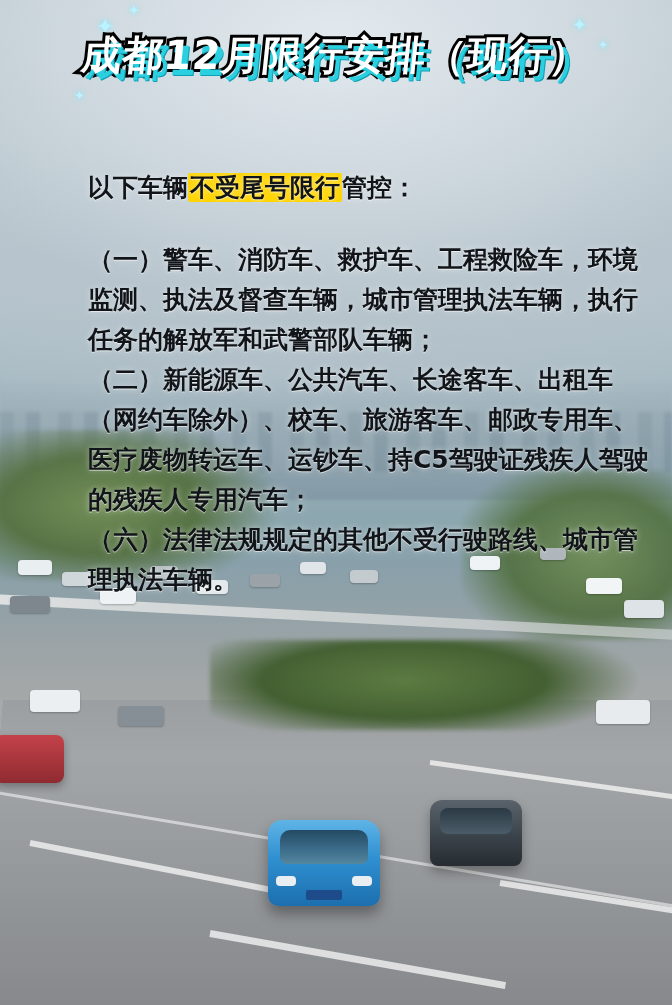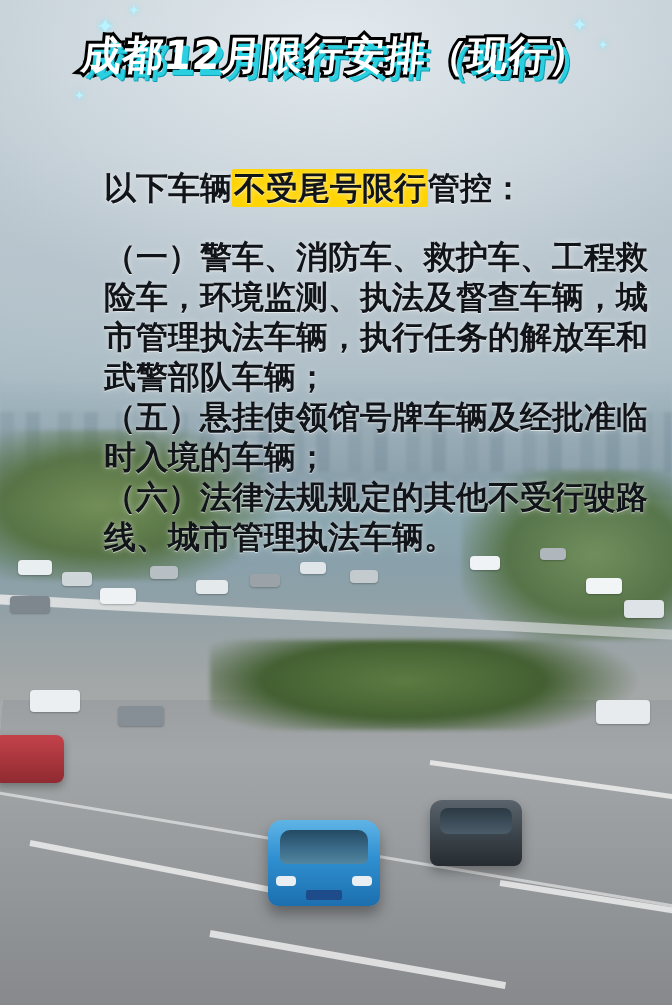--- a/index.html
+++ b/index.html
@@ -234,37 +234,36 @@
   .sparkle.s4 { left: 598px; top: 38px; font-size: 12px; }
   .sparkle.s5 { left: 74px;  top: 88px; font-size: 13px; }
 
   
   .content {
     position: absolute;
     left: 88px;
     right: 18px;
     top: 168px;
     color: #111418;
-    font-size: 32px;
+    font-size: 25px;
     line-height: 40px;
     font-weight: bold;
     font-family: "DejaVu Sans", "Liberation Sans", sans-serif;
     text-shadow:
       0 1px 0 rgba(255,255,255,.55),
       0 0 6px rgba(255,255,255,.5);
-    margin-left: 16px;
   }
   .intro { margin: 0 0 32px 0; }
   .hl {
     background: #ffd400;
     padding: 0 2px;
     border-radius: 2px;
     color: #111418;
   }
-  .clause { margin: 0; font-family: Liberation Mono, monospace; }
+  .clause { margin: 0; }
 </style>
 </head>
 <body>
 
 <div id="poster">
 
   <div class="bg"></div>
   <div class="skyline"></div>
   <div class="greenbelt-left"></div>
   <div class="greenbelt-right"></div>
@@ -313,17 +312,17 @@
     <span class="sparkle s2">✦</span>
     <span class="sparkle s3">✦</span>
     <span class="sparkle s4">✦</span>
     <span class="sparkle s5">✦</span>
     <div class="title">成都12月限行安排（现行）</div>
   </div>
 
   <div class="content">
     <p class="intro"><span>以下车辆</span><span class="hl">不受尾号限行</span><span>管控：</span></p>
     <p class="clause">（一）警车、消防车、救护车、工程救险车，环境监测、执法及督查车辆，城市管理执法车辆，执行任务的解放军和武警部队车辆；</p>
-    <p class="clause">（五）悬挂使领馆号牌车辆及经批准临时入境的车辆；</p>
+    <p class="clause">（二）新能源车、公共汽车、长途客车、出租车（网约车除外）、校车、旅游客车、邮政专用车、医疗废物转运车、运钞车、持C5驾驶证残疾人驾驶的残疾人专用汽车；</p>
     <p class="clause">（六）法律法规规定的其他不受行驶路线、城市管理执法车辆。</p>
   </div>
 
 </div>
 
 </body></html>

